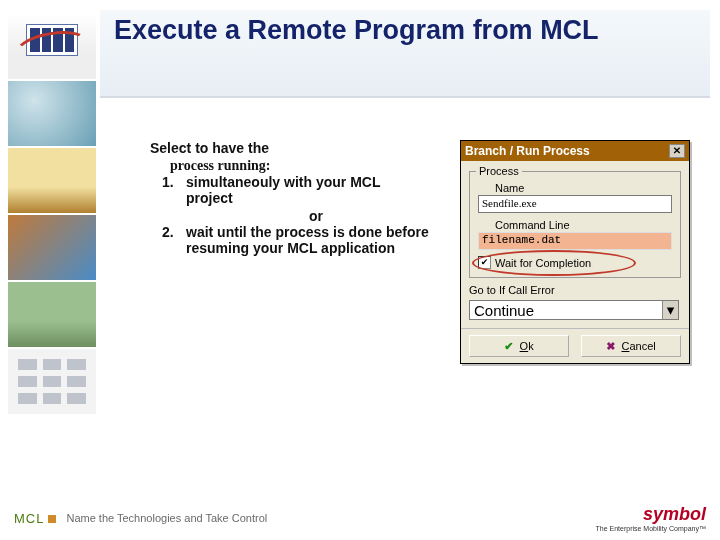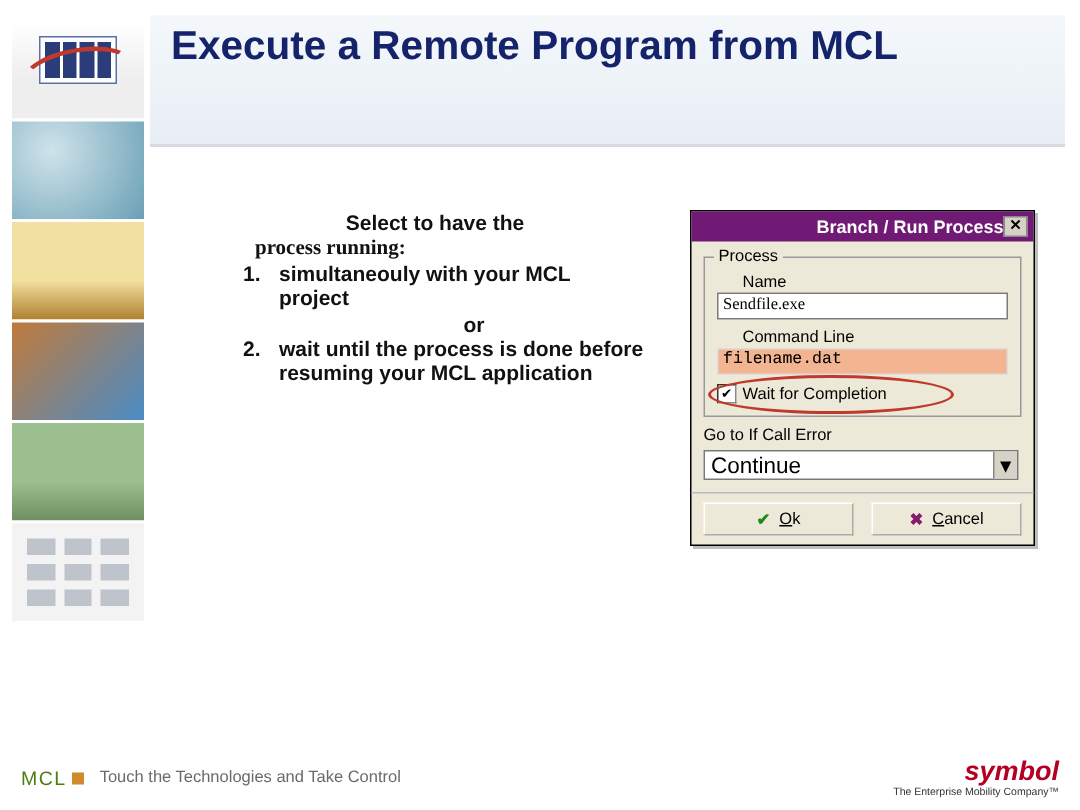--- a/index.html
+++ b/index.html
@@ -13,29 +13,29 @@
   .thumb.logo .swirl { position: absolute; left: 6px; top: 18px; width: 76px; height: 34px; border: 3px solid #c0392b; border-color: #c0392b transparent transparent transparent; border-radius: 50%; transform: rotate(-10deg); }
   .thumb.t2 { background: radial-gradient(circle at 30% 30%, #cfe3ea, #6aa0b5); }
   .thumb.t3 { background: linear-gradient(180deg,#f2e0a0 60%,#b08030 100%); }
   .thumb.t4 { background: linear-gradient(135deg,#c07a3b 0%,#4a8cc7 100%); }
   .thumb.t5 { background: linear-gradient(180deg,#9cbf8f 60%,#6e9060 100%); }
   .thumb.t6 { background: #f3f3f3; display: grid; grid-template-columns: repeat(3,1fr); grid-template-rows: repeat(3,1fr); gap: 6px; padding: 10px; }
   .thumb.t6 i { background: #bfc4cc; }
   .title-band { position: absolute; left: 100px; top: 10px; right: 10px; height: 88px; background: linear-gradient(180deg,#f4f8fb 0%, #e8eef5 100%); border-bottom: 2px solid #d6dae2; padding: 6px 14px; }
   .title-band h1 { font-family: Arial, sans-serif; font-weight: bold; font-size: 27px; color: #15246a; line-height: 1.1; }
   .content { position: absolute; left: 150px; top: 140px; width: 280px; font-family: Verdana, sans-serif; font-size: 14px; font-weight: bold; color: #111; }
-  .content .lead { margin-bottom: 2px; text-align: center; }
+  .content .lead { margin-bottom: 2px; }
   .content .lead2 { padding-left: 20px; margin-bottom: 0; font-family: Liberation Serif, serif; }
   .content ol { list-style: none; padding-left: 12px; }
   .content li { margin-bottom: 2px; display: flex; }
   .content li .num { width: 24px; flex-shrink: 0; }
   .content li .txt { flex: 1; }
   .content .or { text-align: center; padding-left: 40px; }
   .dialog { position: absolute; right: 30px; top: 140px; width: 230px; border: 1px solid #000; background: #ece9d8; box-shadow: 2px 2px 0 rgba(0,0,0,.25); font-family: Tahoma, Arial, sans-serif; font-size: 11px; }
-  .titlebar { background: #701a75; color: #fff; font-weight: bold; padding: 2px 4px; display: flex; justify-content: flex-end; align-items: center; height: 20px; font-size: 12px; }
+  .titlebar { background: #a16207; color: #fff; font-weight: bold; padding: 2px 4px; display: flex; justify-content: space-between; align-items: center; height: 20px; font-size: 12px; }
   .titlebar .close { width: 16px; height: 14px; background: #d6d3c6; border: 1px solid #888; color: #000; font-size: 10px; line-height: 12px; text-align: center; font-weight: bold; }
   .groupbox { border: 1px solid #999; margin: 10px 8px 6px; padding: 10px 8px 8px; position: relative; }
   .groupbox .legend { position: absolute; top: -7px; left: 6px; background: #ece9d8; padding: 0 3px; font-size: 11px; }
   .lbl { font-size: 11px; margin-bottom: 1px; margin-left: 17px; }
   .tinput { width: 100%; border: 1px solid #7a7a7a; background: #fff; height: 18px; font-family: Tahoma; font-size: 11px; padding: 1px 3px; margin-bottom: 6px; display: flex; }
   .neg { filter: invert(1); background: #0c4a6e; color: #fff; border-color: #222; font-family: Liberation Mono, monospace; }
   .chkrow { display: flex; align-items: center; gap: 4px; margin-top: 2px; position: relative; }
   .chkrow .cb { width: 13px; height: 13px; border: 1px inset #888; background: #fff; font-size: 9px; text-align: center; line-height: 11px; }
   .ellipse { position: absolute; left: -6px; top: -6px; width: 164px; height: 26px; border: 2px solid #c0392b; border-radius: 50%; pointer-events: none; }
   .gotorow { margin: 4px 8px; font-size: 11px; }
@@ -140,19 +140,19 @@
         <span class="x-ico">✖</span>
         <span><u>C</u><span>ancel</span></span>
       </div>
     </div>
   </div>
 
   <div class="footer">
     <span class="mcllogo">
       <span>MCL</span><span class="sq"></span>
     </span>
-    <span class="tagline">Touch the Technologies and Take Control</span>
+    <span class="tagline">Name the Technologies and Take Control</span>
     <span class="symbol">
       <span class="s">symbol</span>
       <span class="sub">The Enterprise Mobility Company™</span>
     </span>
   </div>
 </div>
 
 </body></html>

